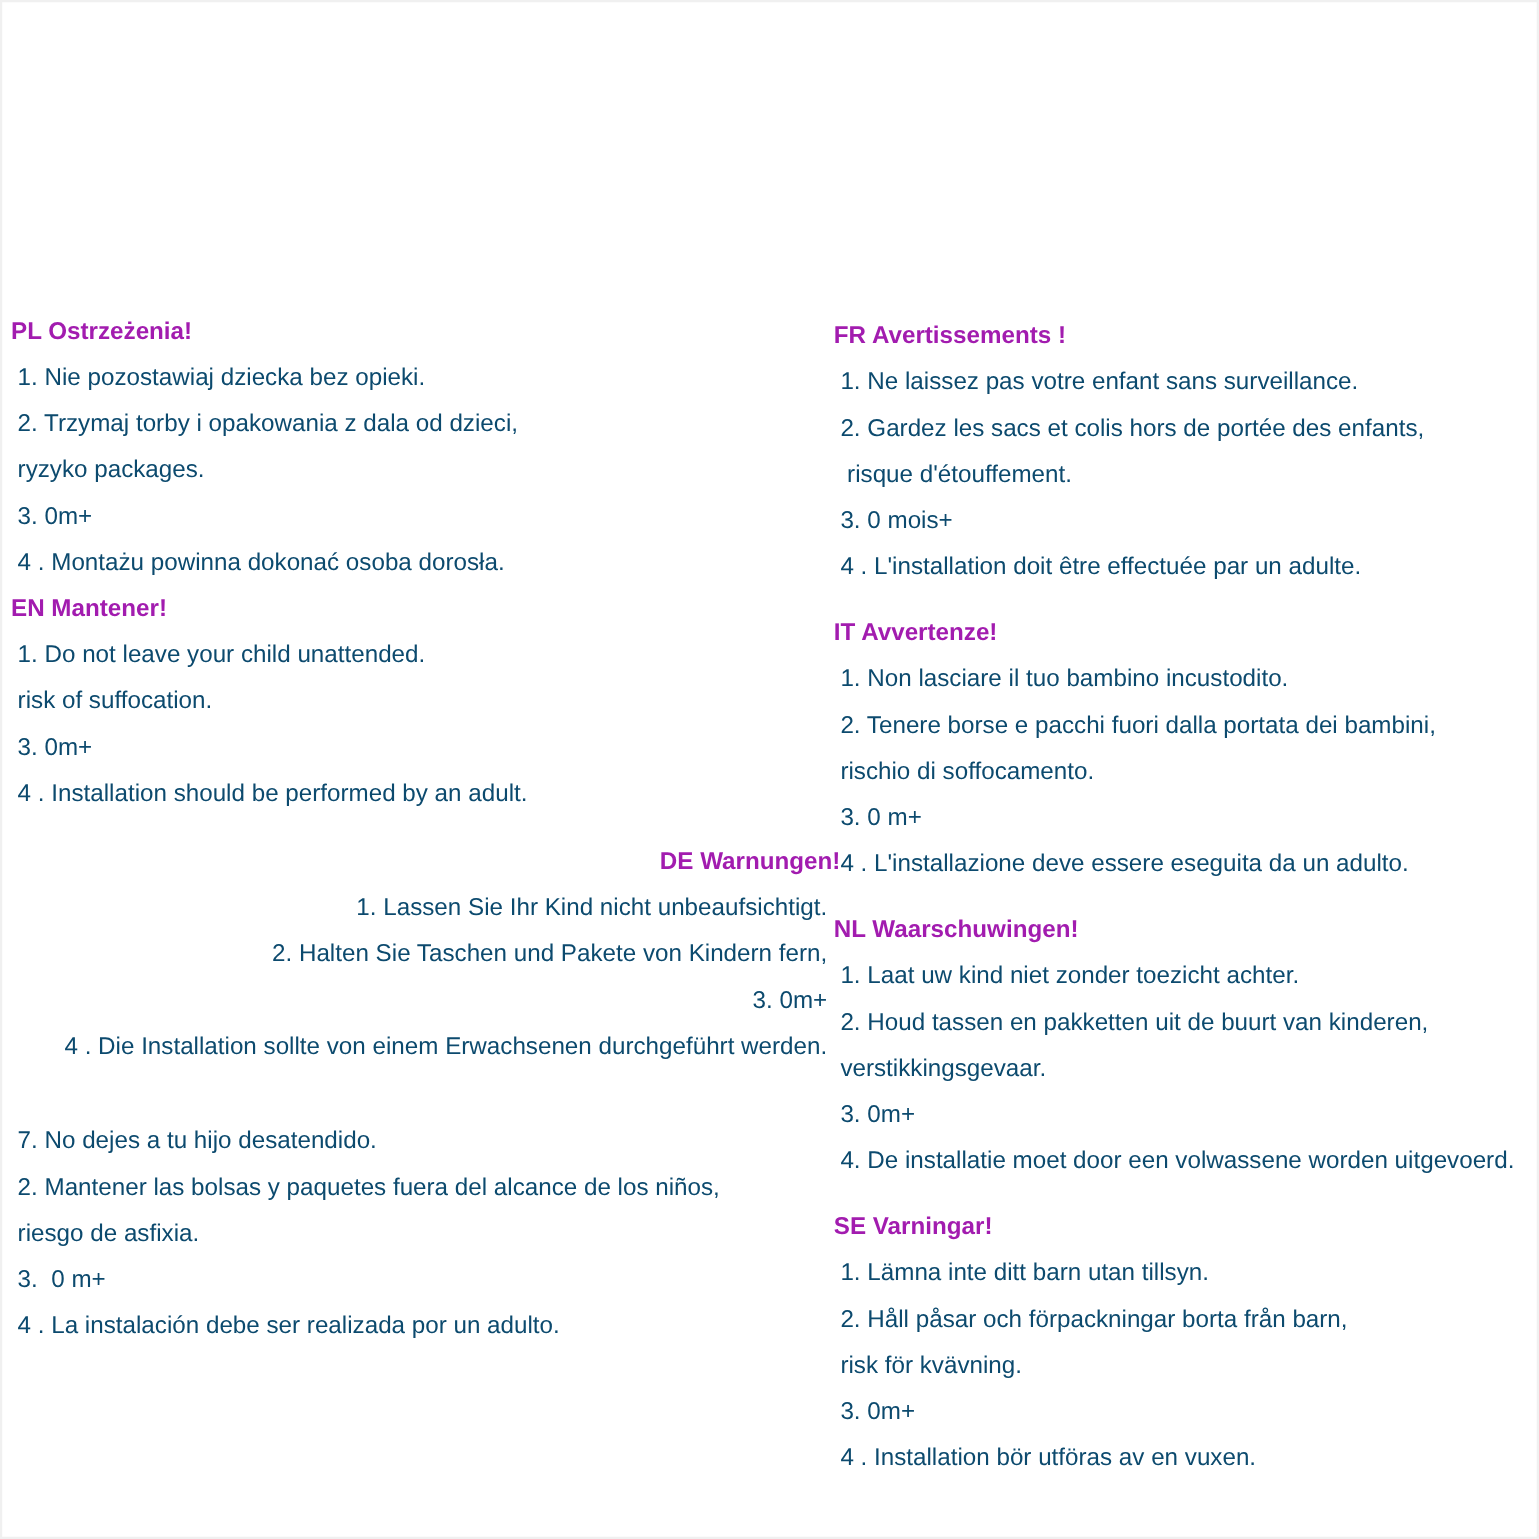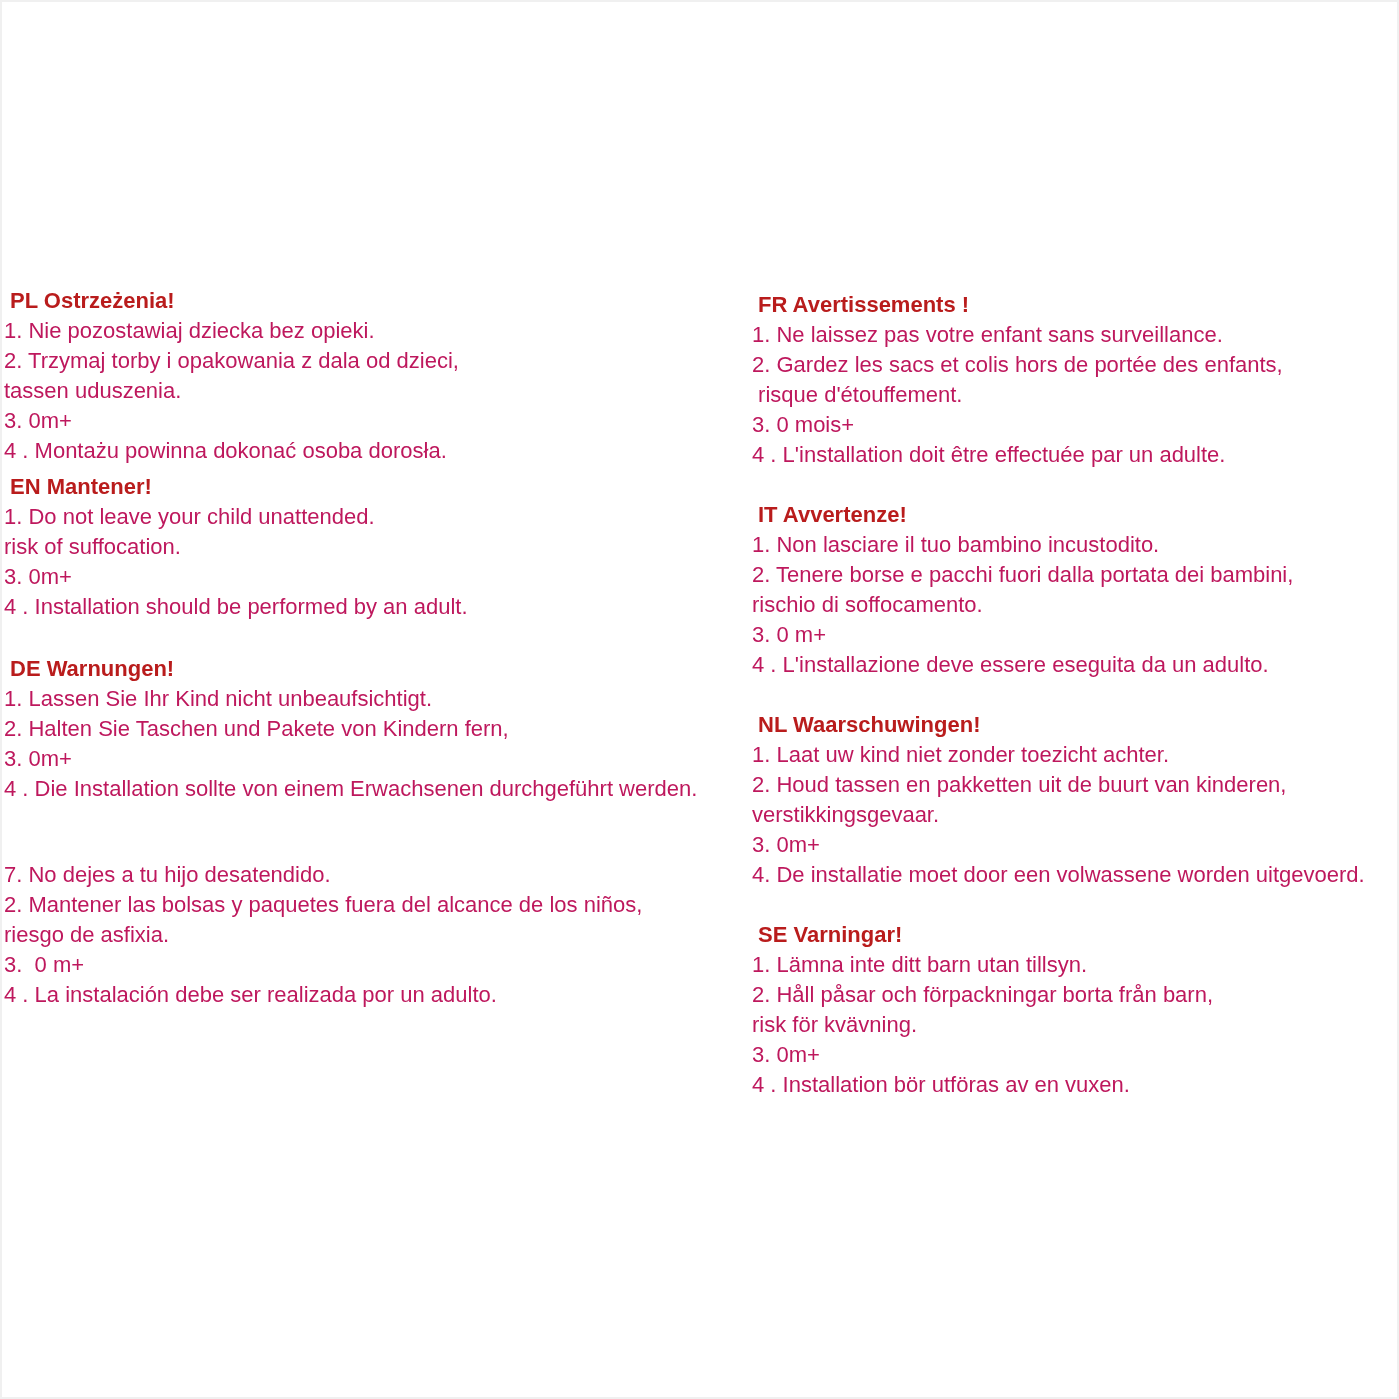--- a/index.html
+++ b/index.html
@@ -33,53 +33,53 @@
     top: 290px;
     width: 650px;
   }
   .sec {
     margin: 0;
     padding: 0;
   }
   
   .col-left .sec-pl { margin-bottom: 6px; }
   .col-left .sec-en { margin-bottom: 32px; }
-  .col-left .sec-de { margin-bottom: 56px; }
+  .col-left .sec-de { margin-bottom: 56px; text-align: right; }
   
   .col-right .sec-fr { margin-bottom: 30px; }
   .col-right .sec-it { margin-bottom: 30px; }
   .col-right .sec-nl { margin-bottom: 30px; }
   .heading {
     margin: 0;
     padding: 0 0 0 6px;
     font-size: 22px;
     line-height: 30px;
     font-weight: bold;
-    color: #b91c1c;
+    color: #a21caf;
     white-space: pre;
   }
   .line {
-    margin: 0;
+    margin: 12px;
     padding: 0;
     white-space: pre;
-    color: #be185d;
+    color: #0c4a6e;
   }
 </style>
 </head>
 <body>
 
 <div class="page">
 
   <div class="col col-left">
 
     <section class="sec sec-pl">
       <h2 class="heading">PL Ostrzeżenia!</h2>
       <p class="line">1. Nie pozostawiaj dziecka bez opieki.</p>
       <p class="line">2. Trzymaj torby i opakowania z dala od dzieci,</p>
-      <p class="line">tassen uduszenia.</p>
+      <p class="line">ryzyko packages.</p>
       <p class="line">3. 0m+</p>
       <p class="line">4 . Montażu powinna dokonać osoba dorosła.</p>
     </section>
 
     <section class="sec sec-en">
       <h2 class="heading">EN Mantener!</h2>
       <p class="line">1. Do not leave your child unattended.</p>
       <p class="line">risk of suffocation.</p>
       <p class="line">3. 0m+</p>
       <p class="line">4 . Installation should be performed by an adult.</p>

